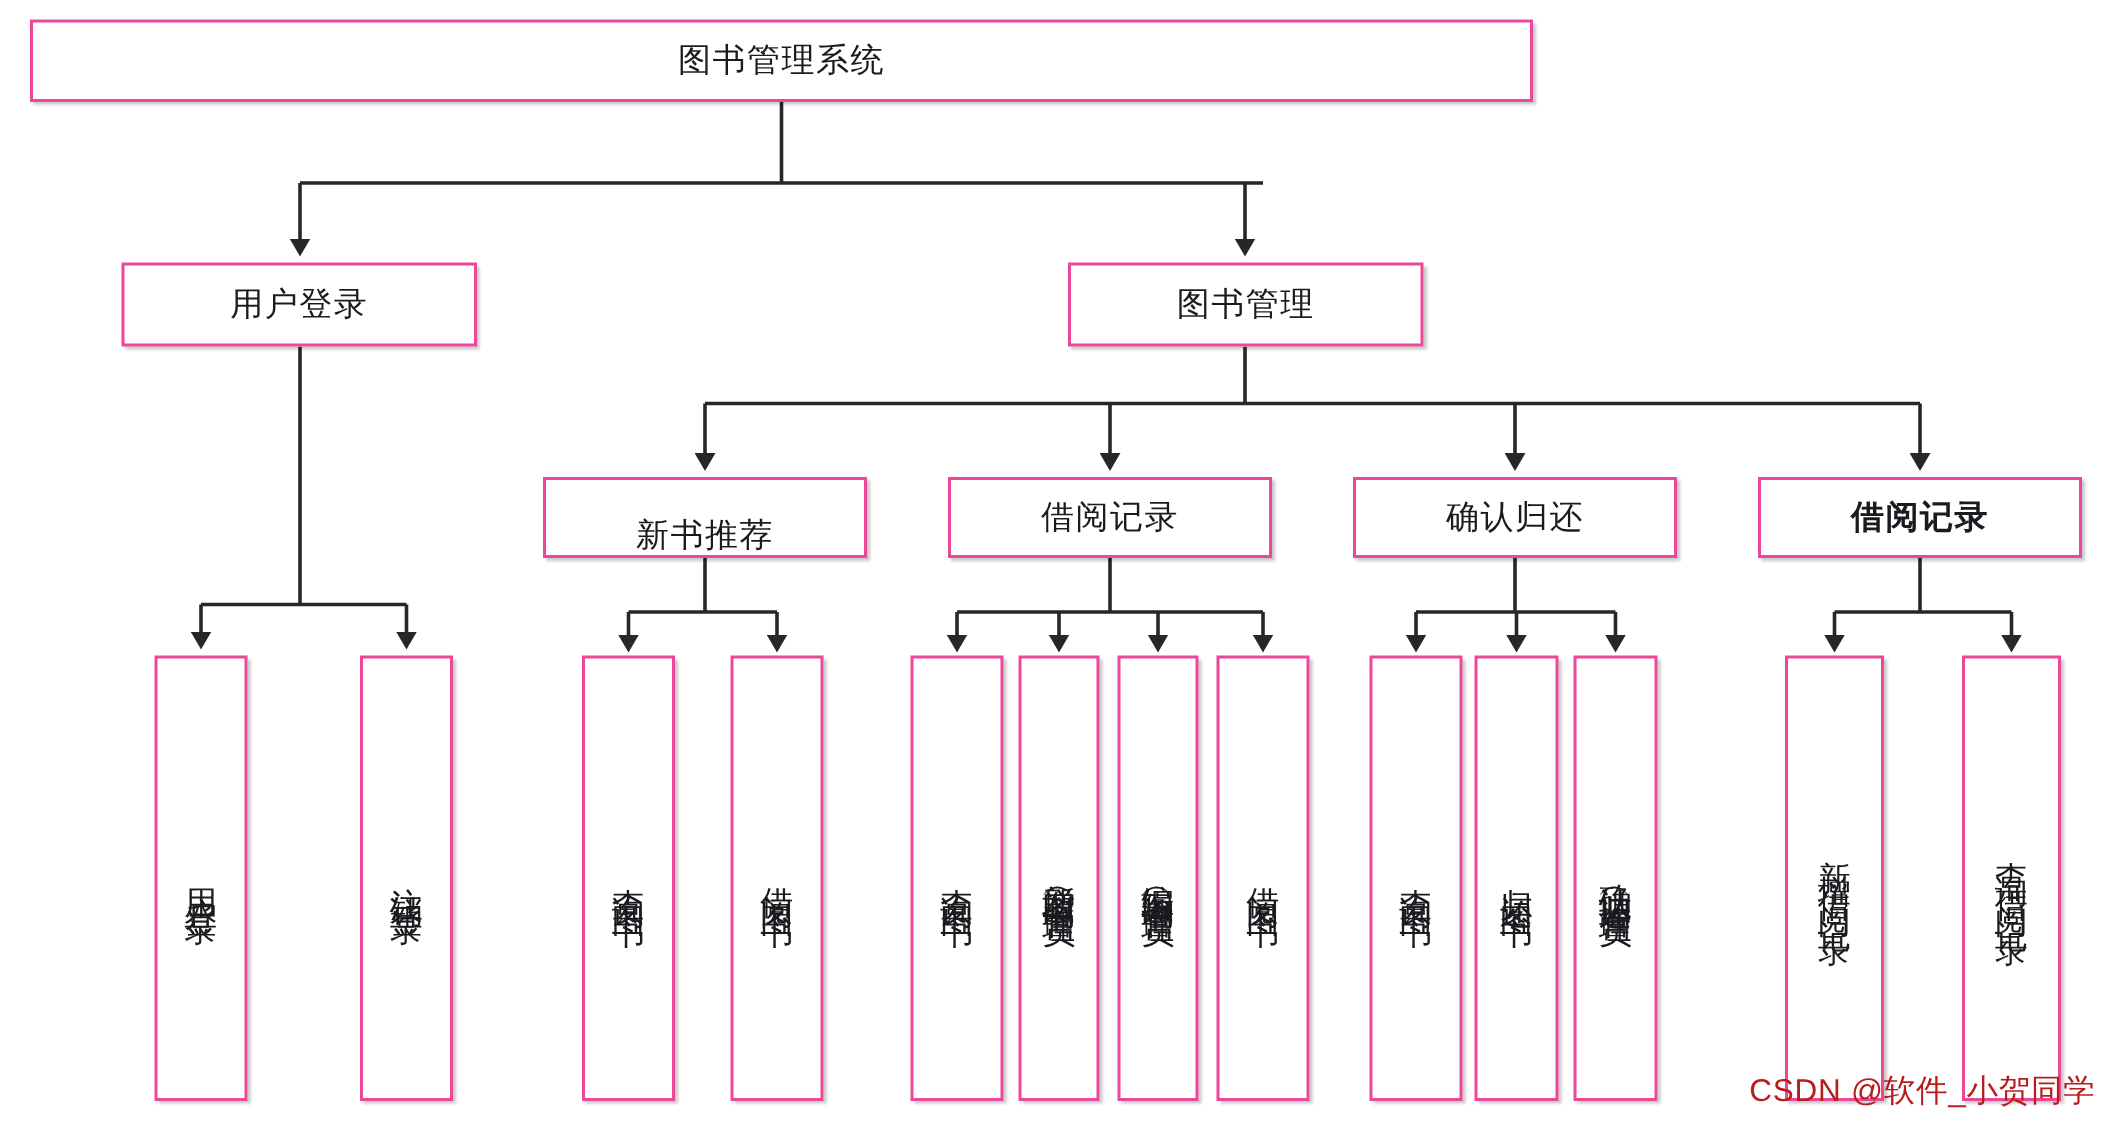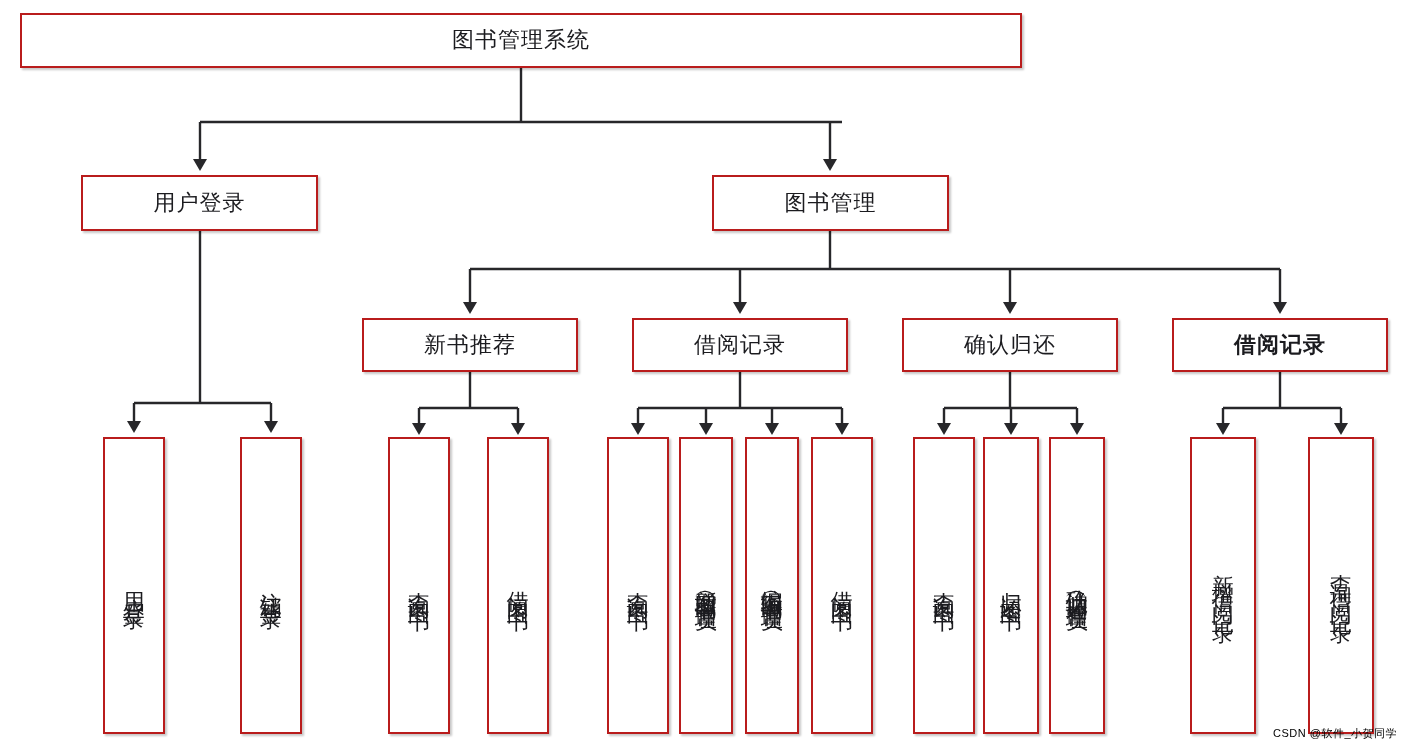--- a/index.html
+++ b/index.html
@@ -22,21 +22,21 @@
     left: 0;
     top: 0;
     width: 1405px;
     height: 747px;
     pointer-events: none;
   }
   .node {
     position: absolute;
     box-sizing: border-box;
     background: #ffffff;
-    border: 2px solid #b91c1c;
+    border: 2px solid #ec4899;
     box-shadow: 2px 2px 2px rgba(0,0,0,0.22);
     display: flex;
     align-items: center;
     justify-content: center;
     color: #1b1b1f;
   }
   .node.horiz {
     font-size: 22px;
     letter-spacing: 1px;
     line-height: 1.2;
@@ -53,22 +53,22 @@
   .node.vert .vtext {
     writing-mode: vertical-rl;
     text-orientation: upright;
     text-align: center;
     display: block;
   }
   #watermark {
     position: absolute;
     right: 8px;
     bottom: 6px;
-    font-size: 11px;
-    color: #000000;
+    font-size: 21px;
+    color: #b91c1c;
     white-space: nowrap;
     letter-spacing: 0.5px;
   }
 </style>
 </head>
 <body>
 
 <div id="canvas">
 
   <svg id="edges" viewBox="0 0 1405 747">
@@ -130,21 +130,21 @@
     <span>图书管理系统</span>
   </div>
 
   <div class="node horiz" style="left:81px; top:175px; width:237px; height:56px;">
     <span>用户登录</span>
   </div>
   <div class="node horiz" style="left:712px; top:175px; width:237px; height:56px;">
     <span>图书管理</span>
   </div>
 
-  <div class="node horiz" style="left:362px; top:318px; width:216px; height:54px;">
+  <div class="node horiz" style="left:362px; top:318px; width:216px; height:54px;align-items:flex-end;">
     <span>新书推荐</span>
   </div>
   <div class="node horiz" style="left:632px; top:318px; width:216px; height:54px;">
     <span>借阅记录</span>
   </div>
   <div class="node horiz" style="left:902px; top:318px; width:216px; height:54px;">
     <span>确认归还</span>
   </div>
   <div class="node horiz" style="left:1172px; top:318px; width:216px; height:54px;font-weight:bold;">
     <span>借阅记录</span>

